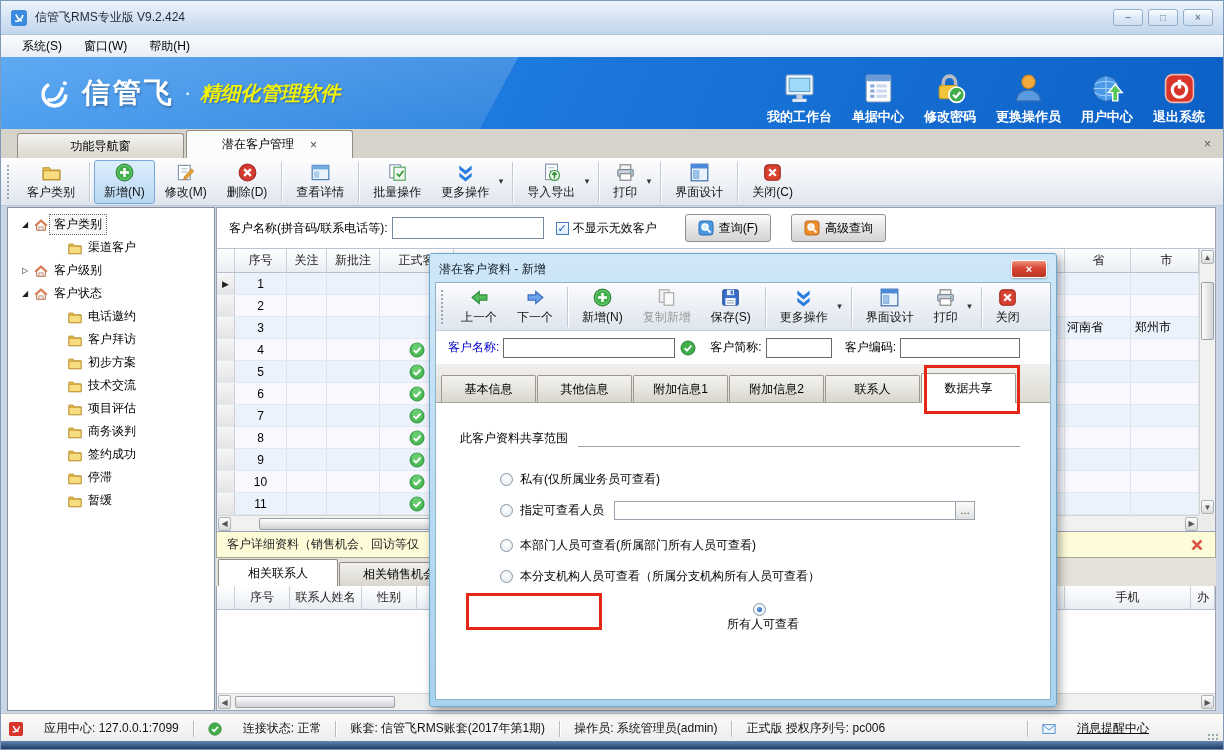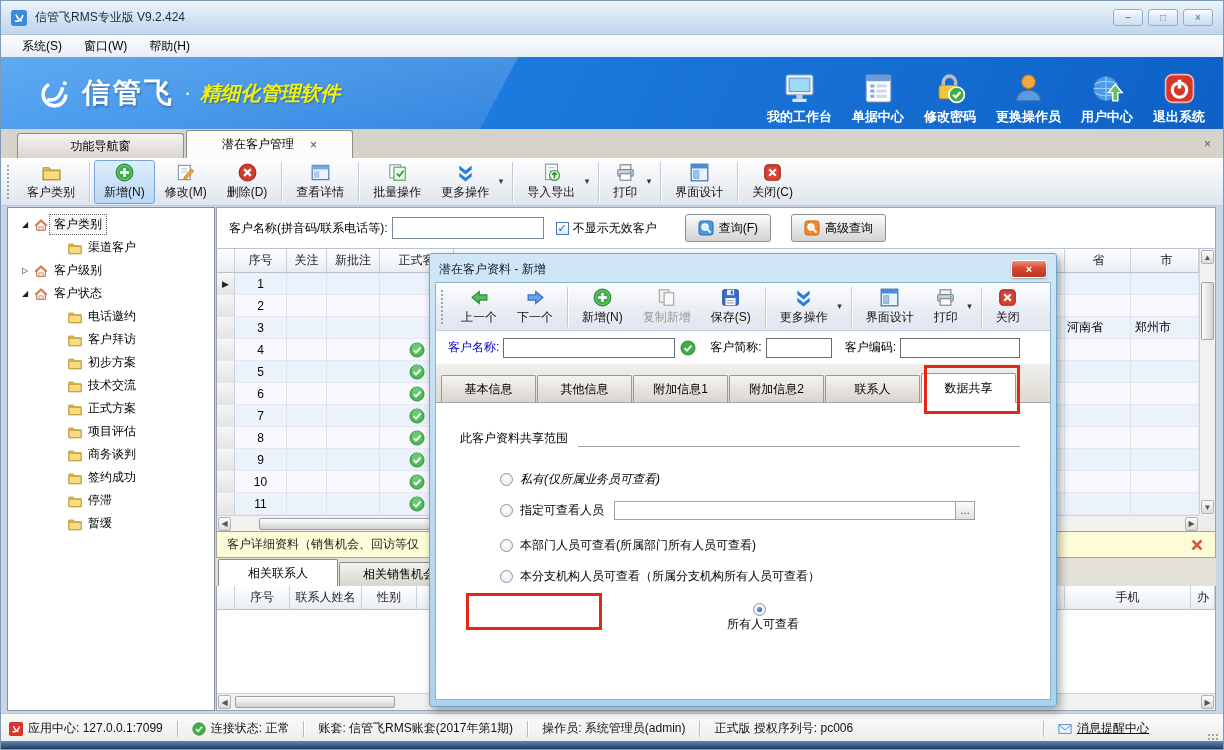--- a/index.html
+++ b/index.html
@@ -120,21 +120,21 @@
   .dtab.active { background:#fff; height:27px; z-index:2; }
   .subtable { flex:1; background:#fff; border:1px solid #98a2b0; border-top:none; display:flex; flex-direction:column; }
   .st-head { display:flex; height:24px; }
   .st-body { flex:1; background:#fff; }
   .d-no { width:55px; } .d-name { width:72px; } .d-sex { width:55px; } .d-mob { width:126px; } .d-off { width:24px; justify-content:flex-start; padding-left:6px; }
 
   
   .statusbar { position:absolute; top:712px; left:0; right:0; height:30px;
     background:linear-gradient(#fbfbfa,#ececea); border-top:1px solid #c6c6c2;
     display:flex; align-items:center; padding:0 74px 0 8px; color:#111; }
-  .sb-item { display:flex; align-items:center; gap:5px; white-space:nowrap;justify-content:space-between; }
+  .sb-item { display:flex; align-items:center; gap:21px; white-space:nowrap;justify-content:space-between; }
   .sb-sep { width:1px; height:16px; background:#bbb; box-shadow:1px 0 0 #fff; margin:0 14px; }
   .sb-link { text-decoration:underline; }
   .sb-spacer { flex:1; }
   .resize-grip { position:absolute; right:4px; bottom:4px; width:12px; height:12px;
     background-image:radial-gradient(circle,#9aa 1px,transparent 1.2px); background-size:4px 4px; }
   .bottomframe { position:absolute; bottom:0; left:0; right:0; height:8px; background:linear-gradient(#6486b2,#1d3c64); }
 
   
   .dialog { position:absolute; left:428px; top:252px; width:628px; height:454px;
     background:linear-gradient(#cfe7f8,#a9d2ee); border:1px solid #6ea7cc; border-radius:3px;
@@ -154,21 +154,21 @@
     padding-left:5px; border-bottom:1px solid #a5a39b; flex:none; }
   .dlg-tab { position:relative; width:95px; height:27px; display:flex; align-items:center; justify-content:center;
     border:1px solid #9a988f; border-bottom:none; border-radius:2px 2px 0 0; margin-right:1px;
     background:linear-gradient(#f4f3f0,#d8d5cd); cursor:pointer; }
   .dlg-tab.active { background:#fff; height:30px; margin-bottom:-1px; z-index:2; }
   .tab-hl { position:absolute; left:2px; right:-5px; top:-9px; bottom:-11px; border:3px solid #e52718; z-index:6; pointer-events:none; }
   .dlg-content { flex:1; background:#fff; padding:16px 24px 0; position:relative; }
   .groupbox { display:flex; align-items:flex-end;margin-top:11px; }
   .groupbox .gline { flex:1; border-top:1px solid #9aa2ae; margin-left:10px; margin-right:6px; }
   .radio-row { display:flex; align-items:center; margin-left:40px; position:relative; }
-  .r1 { margin-top:24px;font-style:italic; } .r2 { margin-top:13px; } .r3 { margin-top:17px; } .r4 { margin-top:14px; } .r5 { margin-top:18px;flex-direction:column; }
+  .r1 { margin-top:24px; } .r2 { margin-top:13px; } .r3 { margin-top:17px; } .r4 { margin-top:14px; } .r5 { margin-top:18px;flex-direction:column; }
   .radio { width:13px; height:13px; border-radius:50%; border:1px solid #8595a5; margin-right:7px; flex:none;
     background:radial-gradient(circle at 5px 4px,#ffffff,#dfe7ee); position:relative; }
   .radio.on::after { content:""; position:absolute; left:3px; top:3px; width:5px; height:5px; border-radius:50%;
     background:radial-gradient(circle at 35% 35%,#6aa0e8,#1a53b0); }
   .spec-input { width:342px; height:19px; border:1px solid #9aa2ae; background:#fff; margin-left:10px; }
   .spec-btn { width:19px; height:19px; border:1px solid #9aa2ae; border-left:none; background:linear-gradient(#fcfcfc,#e2e2e2);
     font-size:10px; display:flex; align-items:center; justify-content:center; color:#333; }
   .radio-hl { position:absolute; left:-34px; top:-10px; width:136px; height:37px; border:3px solid #e52718; pointer-events:none; }
 
   .icon14 svg { width:14px; height:14px; display:block; }
@@ -493,30 +493,20 @@
         </div>
         <div class="tree-row lvl1">
     <span class="exp"></span>
     <span class="ticon icon14">
             <svg viewBox="0 0 16 16">
               <path d="M1 3.5h5l1.5 2H15v9H1z" fill="#e8bf4e" stroke="#bd9431"></path>
               <path d="M1 6h14v8.5H1z" fill="#f8dc80" stroke="#bd9431"></path>
             </svg>
           </span>
     <span class="tlabel">技术交流</span>
-        </div>
-        <div class="tree-row lvl1">
-    <span class="exp"></span>
-    <span class="ticon icon14">
-            <svg viewBox="0 0 16 16">
-              <path d="M1 3.5h5l1.5 2H15v9H1z" fill="#e8bf4e" stroke="#bd9431"></path>
-              <path d="M1 6h14v8.5H1z" fill="#f8dc80" stroke="#bd9431"></path>
-            </svg>
-          </span>
-    <span class="tlabel">正式方案</span>
         </div>
         <div class="tree-row lvl1">
     <span class="exp"></span>
     <span class="ticon icon14">
             <svg viewBox="0 0 16 16">
               <path d="M1 3.5h5l1.5 2H15v9H1z" fill="#e8bf4e" stroke="#bd9431"></path>
               <path d="M1 6h14v8.5H1z" fill="#f8dc80" stroke="#bd9431"></path>
             </svg>
           </span>
     <span class="tlabel">项目评估</span>

